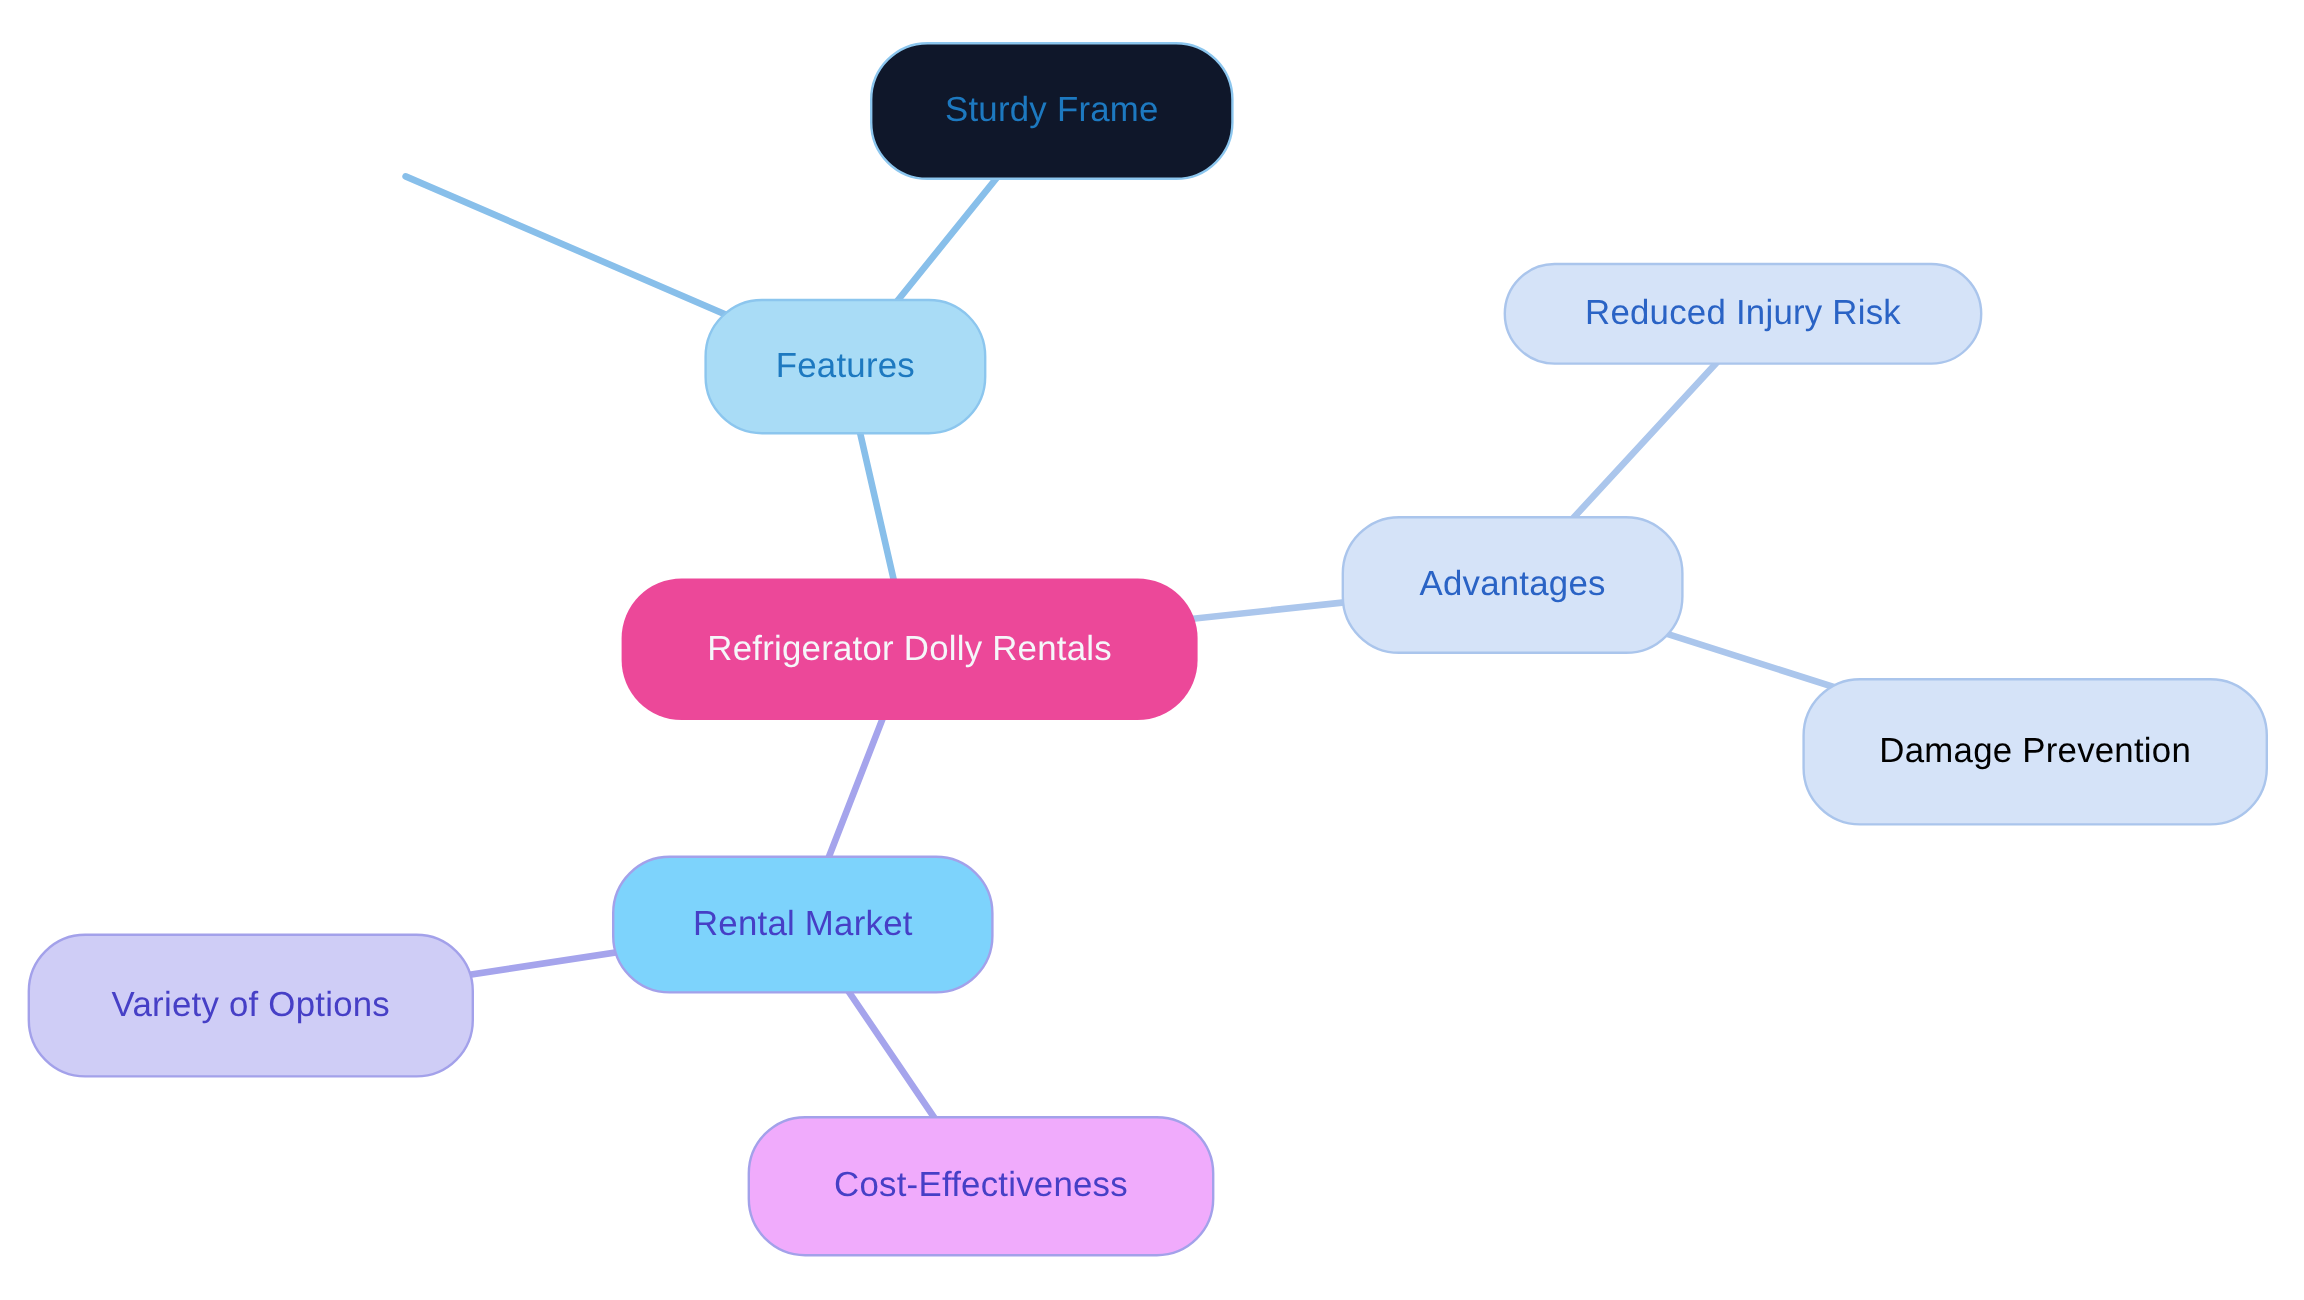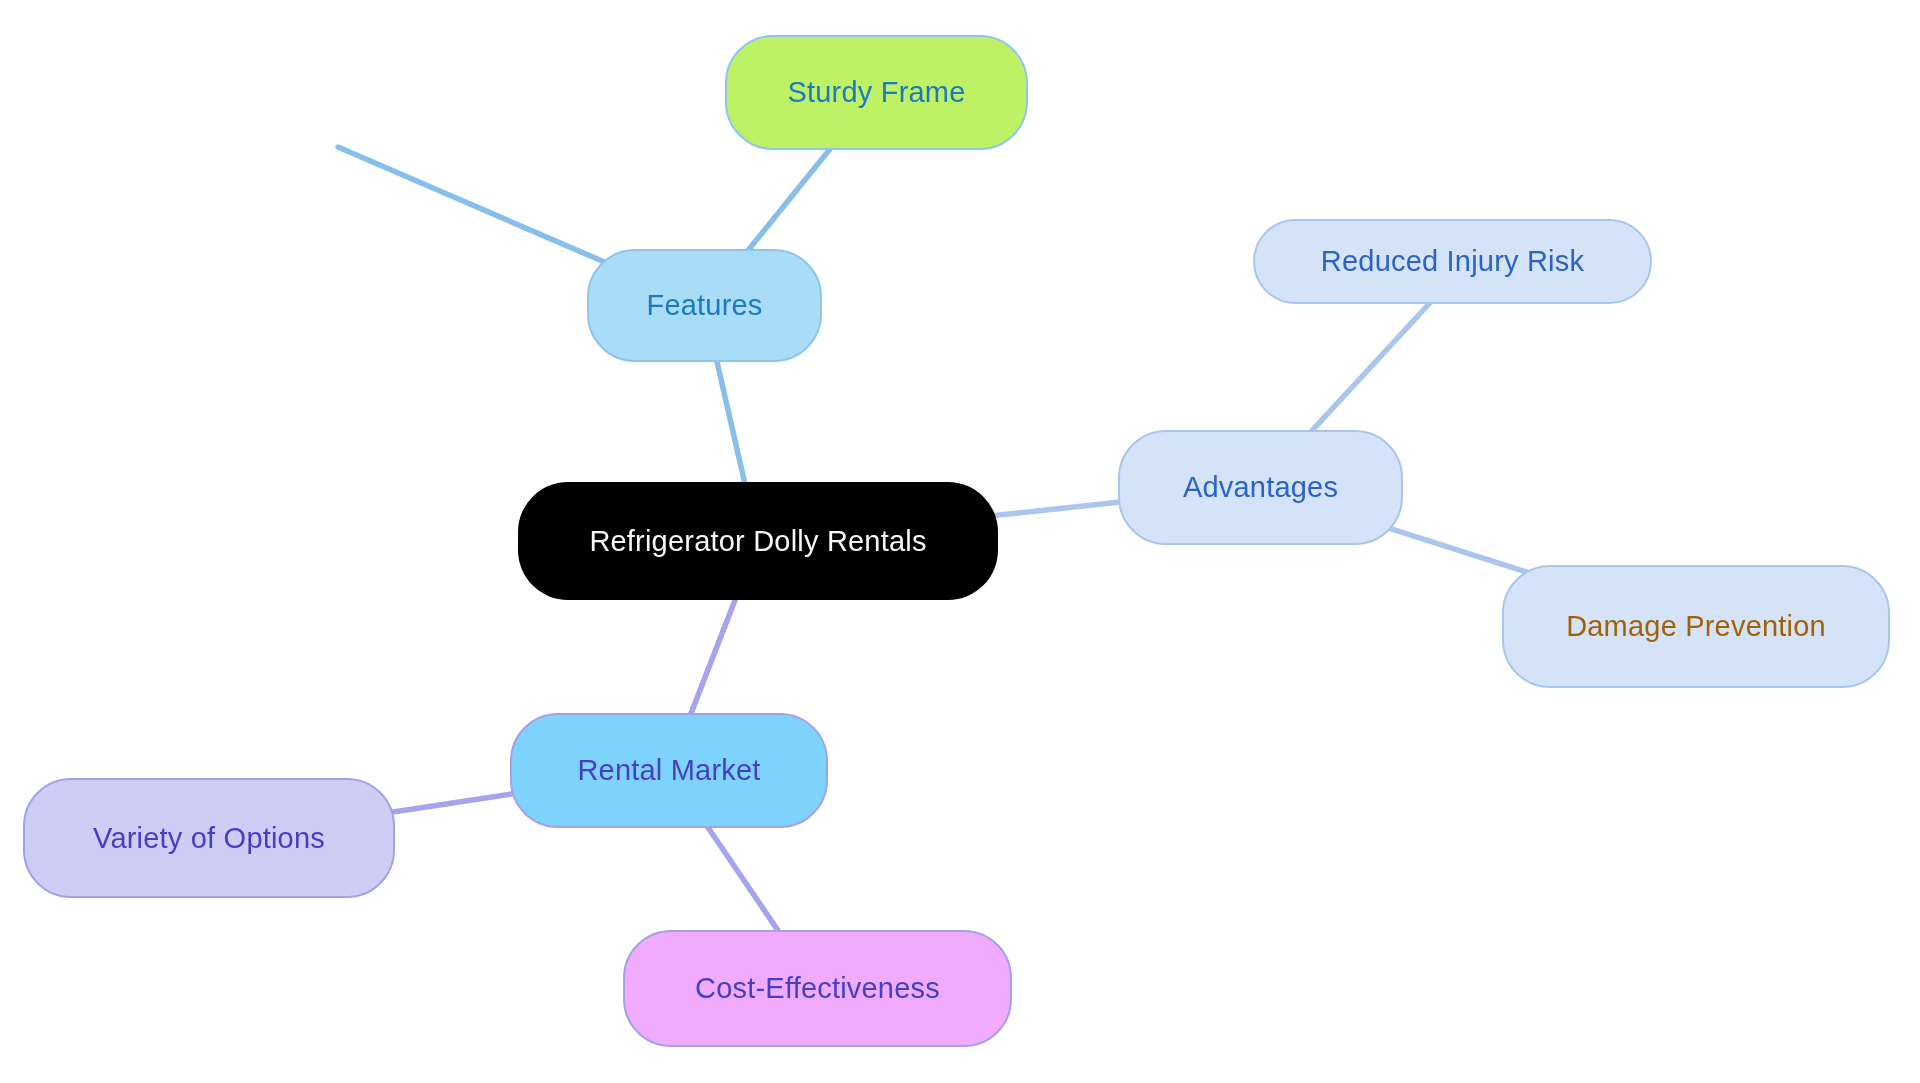--- a/index.html
+++ b/index.html
@@ -68,38 +68,38 @@
 
     <line x1="758" y1="541" x2="1260" y2="487" stroke-width="5.5" stroke-linecap="round" stroke="#abc6ec"></line>
     <line x1="1260" y1="487" x2="1452" y2="279" stroke-width="5.5" stroke-linecap="round" stroke="#abc6ec"></line>
     <line x1="1260" y1="487" x2="1696" y2="626" stroke-width="5.5" stroke-linecap="round" stroke="#abc6ec"></line>
 
     <line x1="758" y1="541" x2="669" y2="770" stroke-width="5.5" stroke-linecap="round" stroke="#a5a4ec"></line>
     <line x1="669" y1="770" x2="209" y2="840" stroke-width="5.5" stroke-linecap="round" stroke="#a5a4ec"></line>
     <line x1="669" y1="770" x2="817" y2="988" stroke-width="5.5" stroke-linecap="round" stroke="#a5a4ec"></line>
   </svg>
 
-  <div class="node central" style="background-color: #000000; color: rgb(245, 247, 250);">
+  <div class="node central" style="background-color: #ec4899; color: rgb(245, 247, 250);">
     <span>Refrigerator Dolly Rentals</span>
   </div>
 
   <div class="node branch features" style="background-color: rgb(169, 220, 246); border-color: rgb(140, 198, 238); color: rgb(29, 121, 192);">
     <span>Features</span>
   </div>
-  <div class="node leaf sturdy-frame" style="background-color: #bef264; border-color: rgb(140, 198, 238); color: rgb(29, 121, 192);">
+  <div class="node leaf sturdy-frame" style="background-color: #0f172a; border-color: rgb(140, 198, 238); color: rgb(29, 121, 192);">
     <span>Sturdy Frame</span>
   </div>
 
   <div class="node branch advantages" style="background-color: rgb(213, 227, 248); border-color: rgb(170, 197, 236); color: rgb(42, 99, 197); justify-content: center;">
     <span>Advantages</span>
   </div>
   <div class="node leaf reduced-injury-risk" style="background-color: rgb(213, 227, 248); border-color: rgb(170, 197, 236); color: rgb(42, 99, 197);">
     <span>Reduced Injury Risk</span>
   </div>
-  <div class="node leaf damage-prevention" style="background-color: rgb(213, 227, 248); border-color: rgb(170, 197, 236); color: #a16207;">
+  <div class="node leaf damage-prevention" style="background-color: rgb(213, 227, 248); border-color: rgb(170, 197, 236); color: #000000;">
     <span>Damage Prevention</span>
   </div>
 
   <div class="node branch rental-market" style="background-color: #7dd3fc; border-color: rgb(163, 161, 234); color: rgb(70, 63, 198);">
     <span>Rental Market</span>
   </div>
   <div class="node leaf variety-of-options" style="background-color: rgb(207, 205, 246); border-color: rgb(163, 161, 234); color: rgb(70, 63, 198);">
     <span>Variety of Options</span>
   </div>
   <div class="node leaf cost-effectiveness" style="background-color: #f0abfc; border-color: rgb(163, 161, 234); color: rgb(70, 63, 198); justify-content: center;">

